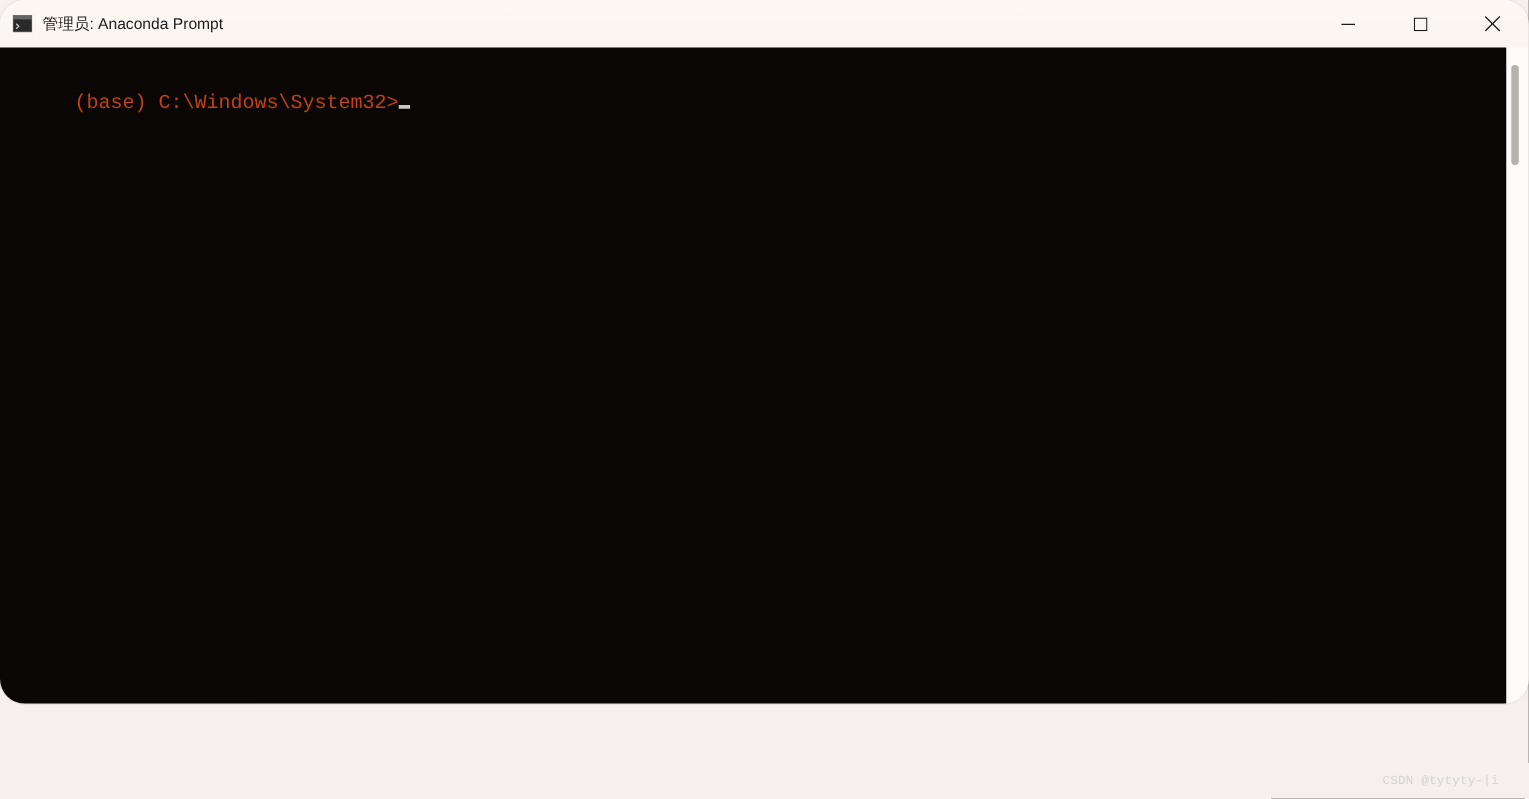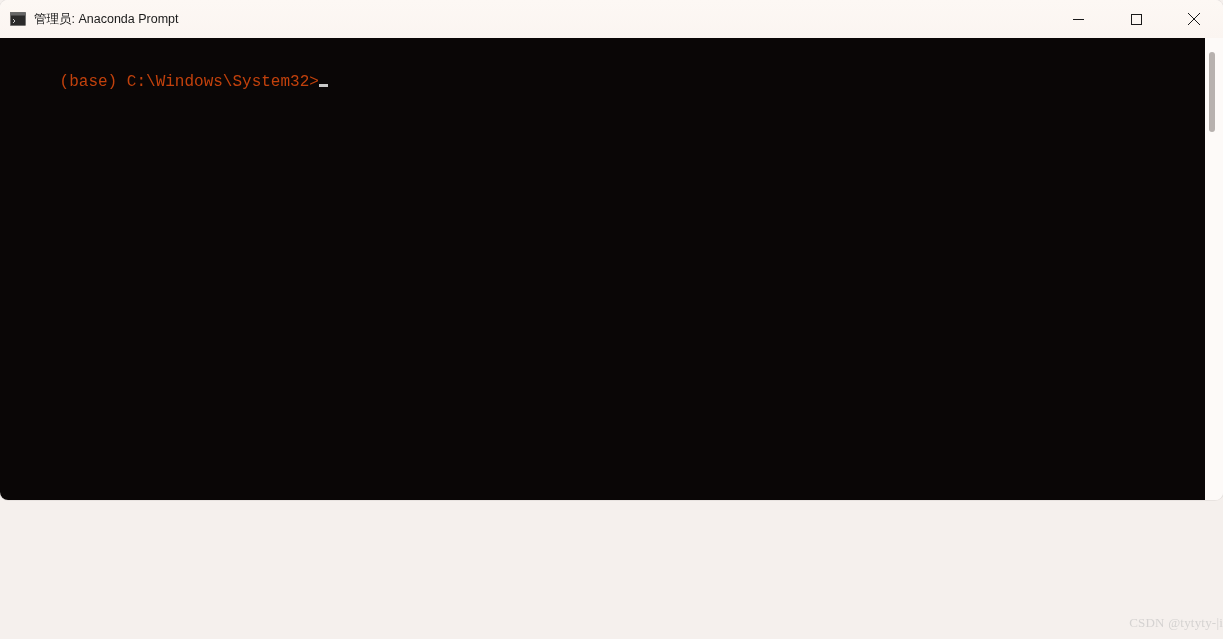--- a/index.html
+++ b/index.html
@@ -12,23 +12,23 @@
       width: 1223px;
       height: 639px;
       background: #f5f0ed;
       font-family: "Segoe UI", Tahoma, sans-serif;
       overflow: hidden;
       position: relative;
     }
 
     .window {
       width: 1223px;
-      height: 500px;
+      height: 563px;
       background: #fdfaf8;
-      border-radius: 8px;
+      border-radius: 20px;
       overflow: hidden;
       display: flex;
       flex-direction: column;
       box-shadow: 0 0 0 1px rgba(0,0,0,0.05);
     }
 
     .titlebar {
       height: 38px;
       background: linear-gradient(to bottom, #fdf8f4, #fbf5f1);
       display: flex;
@@ -136,25 +136,25 @@
       top: 14px;
       left: 4px;
       width: 6px;
       height: 80px;
       background: #b7b1ae;
       border-radius: 3px;
     }
 
     .watermark {
       position: absolute;
-      right: 0;
+      right: 24px;
       bottom: 8px;
       color: rgba(185, 185, 185, 0.55);
-      font-size: 13px;
-      font-family: Liberation Serif, serif;
+      font-size: 10px;
+      font-family: Liberation Mono, monospace;
       pointer-events: none;
       letter-spacing: 0.2px;
     }
   </style>
 </head>
 <body>
 
 <div class="window">
 
   <div class="titlebar">

